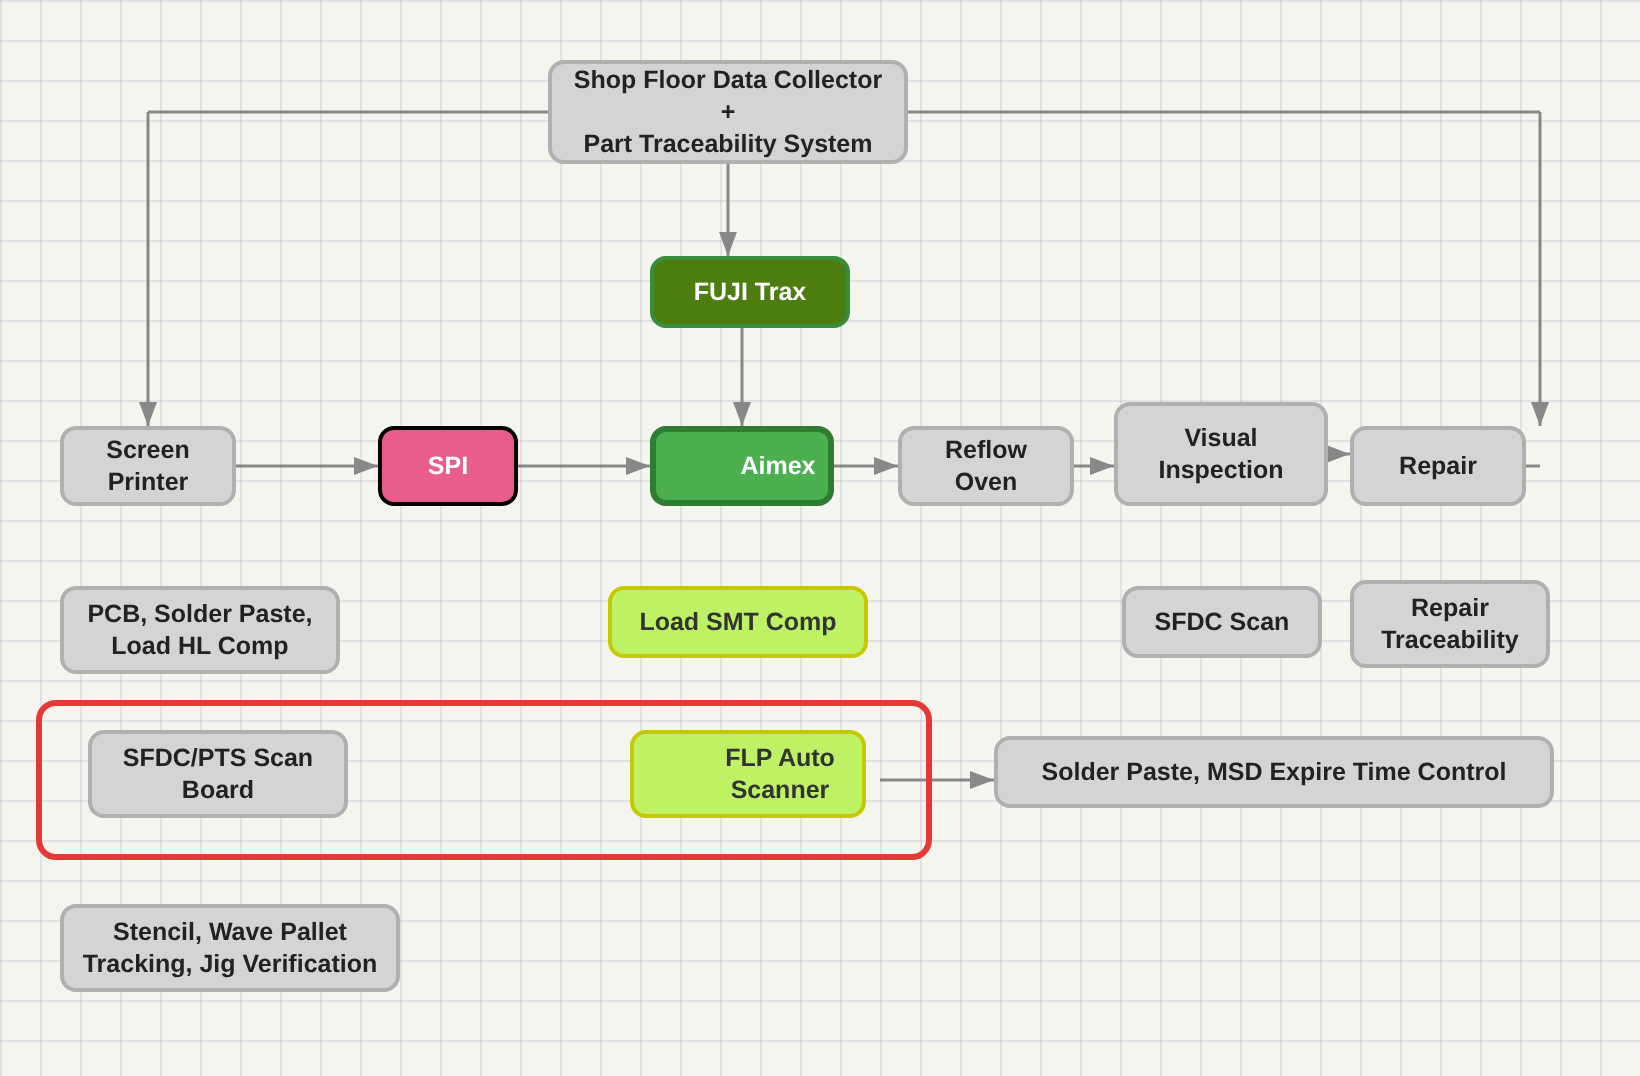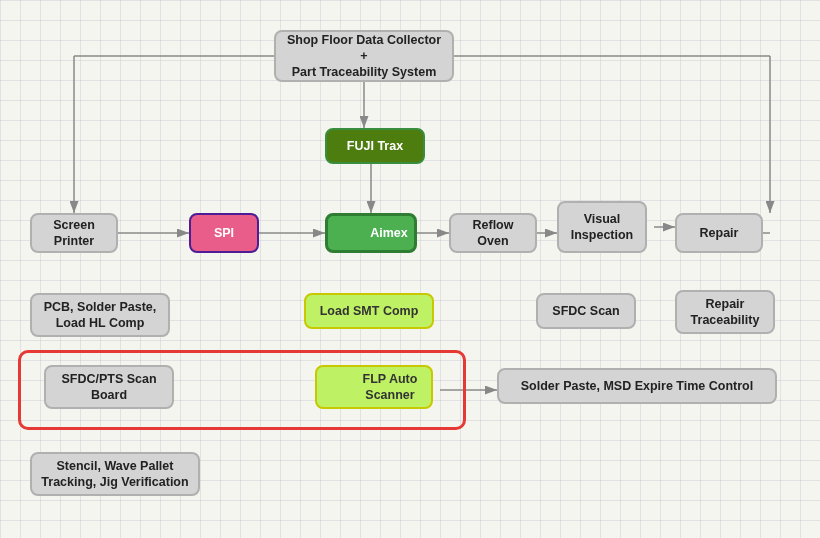--- a/index.html
+++ b/index.html
@@ -54,21 +54,21 @@
     }
 
     .node-green {
       background: #4d7c0f;
       border: 2px solid #388e3c;
       color: #fff;
     }
 
     .node-pink {
       background: #e85d8a;
-      border: 2px solid #4c1d95;
+      border: 2px solid #000000;
       color: #fff;
     }
 
     .node-green-outline {
       background: #4caf50;
       border: 3px solid #2e7d32;
       color: #fff;
       padding-left: 44px;
     }
 
@@ -162,39 +162,39 @@
 
   <div class="node node-green-outline" style="left:325px; top:213px; width:92px; height:40px;">
     <span>Aimex</span>
   </div>
 
   <div class="node node-gray" style="left:449px; top:213px; width:88px; height:40px;">
     <span style="white-space:pre-line;">Reflow
 Oven</span>
   </div>
 
-  <div class="node node-gray" style="left:557px; top:201px; width:90px; height:52px;">
+  <div class="node node-gray" style="left:557px; top:201px; width:107px; height:52px;">
     <span style="white-space:pre-line;">Visual
 Inspection</span>
   </div>
 
   <div class="node node-gray" style="left:675px; top:213px; width:88px; height:40px;">
     <span>Repair</span>
   </div>
 
   <div class="node node-gray" style="left:30px; top:293px; width:140px; height:44px;">
     <span style="white-space:pre-line;">PCB, Solder Paste,
 Load HL Comp</span>
   </div>
 
   <div class="node node-yellow" style="left:304px; top:293px; width:130px; height:36px;">
     <span>Load SMT Comp</span>
   </div>
 
-  <div class="node node-gray" style="left:536px; top:293px; width:100px; height:36px;">
+  <div class="node node-gray" style="left:561px; top:293px; width:100px; height:36px;">
     <span>SFDC Scan</span>
   </div>
 
   <div class="node node-gray" style="left:675px; top:290px; width:100px; height:44px;">
     <span style="white-space:pre-line;">Repair
 Traceability</span>
   </div>
 
   <div class="red-box" style="left:18px; top:350px; width:448px; height:80px;"></div>
 

